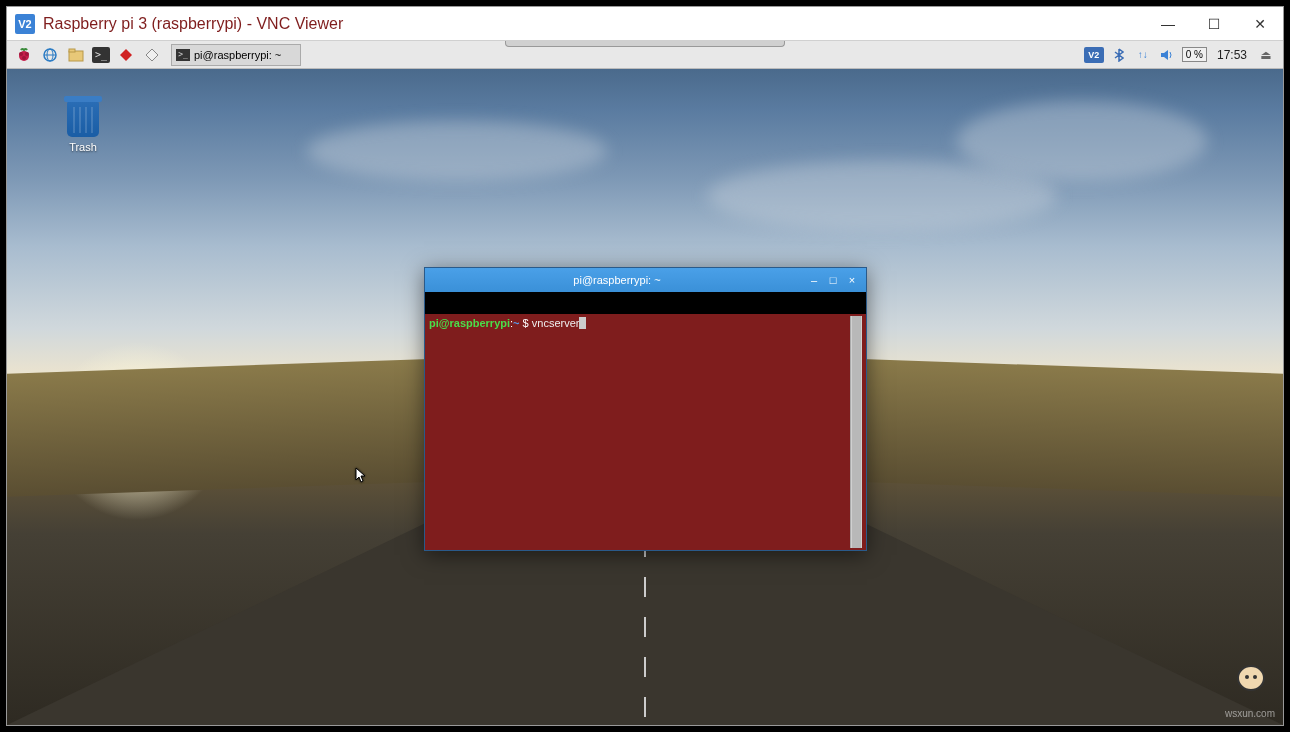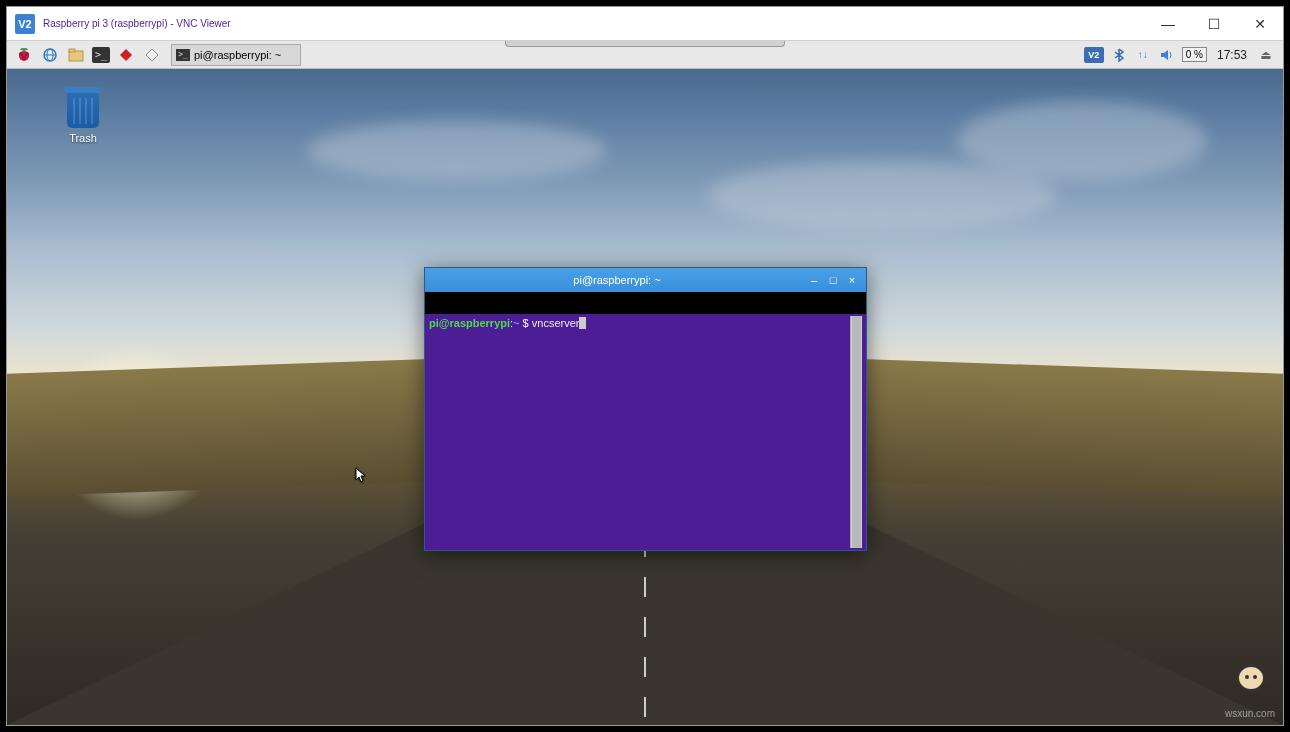--- a/index.html
+++ b/index.html
@@ -4,21 +4,21 @@
 <style>
 * { box-sizing: border-box; margin: 0; padding: 0; font-family: "Segoe UI", Arial, sans-serif; }
 html, body { width: 1290px; height: 732px; overflow: hidden; background: #000; }
 
 .outer-frame { width: 1290px; height: 732px; background: #000; position: relative; }
 .vnc-window { position: absolute; left: 6px; top: 6px; width: 1278px; height: 720px; background: #fff; border: 1px solid #999; }
 
 
 .win-titlebar { height: 34px; background: #fff; display: flex; align-items: center; padding-left: 8px; border-bottom: 1px solid #d0d0d0; }
 .vnc-app-icon { width: 20px; height: 20px; background: #3b82d6; color: #fff; font-size: 11px; font-weight: bold; display: flex; align-items: center; justify-content: center; border-radius: 2px; margin-right: 8px; }
-.win-title { font-size: 10px; color: #4c1d95; flex: 1; }
+.win-title { font-size: 16px; color: #7f1d1d; flex: 1; }
 .win-controls { display: flex; height: 100%; }
 .win-btn { width: 46px; height: 100%; display: flex; align-items: center; justify-content: center; font-size: 14px; color: #333; cursor: pointer; }
 
 
 .remote-viewport { position: absolute; left: 0; top: 34px; right: 0; bottom: 0; background: linear-gradient(to bottom, #4a6b8a 0%, #6d8aa8 18%, #9db4c8 30%, #d4dce0 45%, #e8ddc8 52%, #7a6a4a 58%, #4a4030 70%, #3a3228 100%); overflow: hidden; }
 
 
 .sky { position: absolute; inset: 0; background: linear-gradient(to bottom,
   #3f5e7e 0%, #5a7ba0 10%, #7d98b5 20%, #a8bccf 30%, #d0d8dc 42%,
   #e8e2d0 48%, #f0e8d0 50%, #a8956a 54%, #6a5a3a 60%, #454035 72%, #2e2a22 100%); }
@@ -48,34 +48,34 @@
 .tray-icon { width: 18px; height: 18px; display: flex; align-items: center; justify-content: center; font-size: 12px; color: #555; cursor: pointer; }
 .tray-vnc { width: 20px; height: 16px; background: #3b6db5; color: #fff; font-size: 9px; font-weight: bold; display: flex; align-items: center; justify-content: center; border-radius: 2px; }
 .tray-bt { color: #3b6db5; font-size: 14px; }
 .tray-net { color: #3b82d6; font-size: 10px; }
 .tray-vol { color: #3b82d6; font-size: 13px; }
 .tray-cpu { border: 1px solid #888; padding: 1px 3px; font-size: 10px; background: #f0f0f0; }
 .tray-clock { font-size: 12px; color: #222; padding: 0 4px; }
 .tray-eject { color: #666; font-size: 12px; }
 
 
-.desktop-icon { position: absolute; left: 48px; top: 51px; width: 56px; text-align: center; cursor: pointer; }
+.desktop-icon { position: absolute; left: 48px; top: 60px; width: 56px; text-align: center; cursor: pointer; }
 .trash-bin { width: 32px; height: 36px; margin: 0 auto 4px; background: linear-gradient(to bottom, #2a6db5, #1a5da5); border-radius: 3px 3px 5px 5px; position: relative; }
 .trash-bin::before { content: ""; position: absolute; left: -3px; right: -3px; top: -5px; height: 6px; background: #3a7dc5; border-radius: 2px; }
 .trash-bin::after { content:""; position:absolute; left:6px; right:6px; top:6px; bottom:4px; background: repeating-linear-gradient(90deg, rgba(255,255,255,0.15) 0 2px, transparent 2px 6px); }
 .desktop-icon-label { color: #fff; font-size: 11px; text-shadow: 0 1px 2px rgba(0,0,0,0.6); }
 
 
 .terminal-window { position: absolute; left: 417px; top: 226px; width: 443px; height: 284px; background: #000; box-shadow: 0 4px 20px rgba(0,0,0,0.5); border: 1px solid #2a5a8a; }
 .term-titlebar { height: 24px; background: linear-gradient(to bottom, #4aa0e8, #3a90d8); display: flex; align-items: center; padding: 0 6px; color: #fff; font-size: 11px; }
 .term-title { flex: 1; text-align: center; }
 .term-ctrl { width: 16px; height: 16px; margin-left: 3px; display: flex; align-items: center; justify-content: center; cursor: pointer; font-size: 11px; color: #fff; }
 .term-menubar { height: 22px; background: #ededed; display: flex; align-items: center; padding: 0 6px; gap: 12px; font-size: 11px; color: #333; border-bottom: 1px solid #ccc; }
 .term-menu-item { cursor: pointer; }
-.term-body { position: absolute; left: 0; top: 46px; right: 0; bottom: 0; background: #4c1d95; padding: 2px 4px; font-family: "Courier New", monospace; font-size: 11px; line-height: 14px; display: flex; }
+.term-body { position: absolute; left: 0; top: 46px; right: 0; bottom: 0; background: #7f1d1d; padding: 2px 4px; font-family: "Courier New", monospace; font-size: 11px; line-height: 14px; display: flex; }
 .term-content { flex: 1; }
 .term-scrollbar { width: 12px; background: #d0d0d0; border-left: 1px solid #aaa; position: relative; }
 .term-scrollbar-thumb { position: absolute; left: 1px; right: 1px; top: 0; height: 100%; background: #b8b8b8; }
 .prompt-user { color: #4ade4a; font-weight: bold; }
 .prompt-path { color: #5a9ae8; font-weight: bold; }
 .prompt-sep { color: #fff; }
 .prompt-cmd { color: #eee; }
 .term-cursor { display: inline-block; width: 7px; height: 12px; background: #ccc; vertical-align: text-bottom; }
 
 

